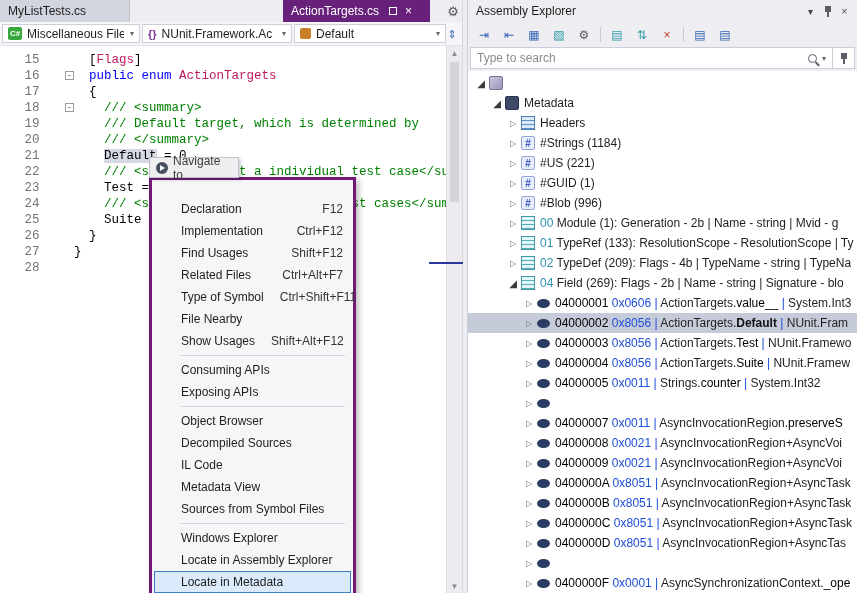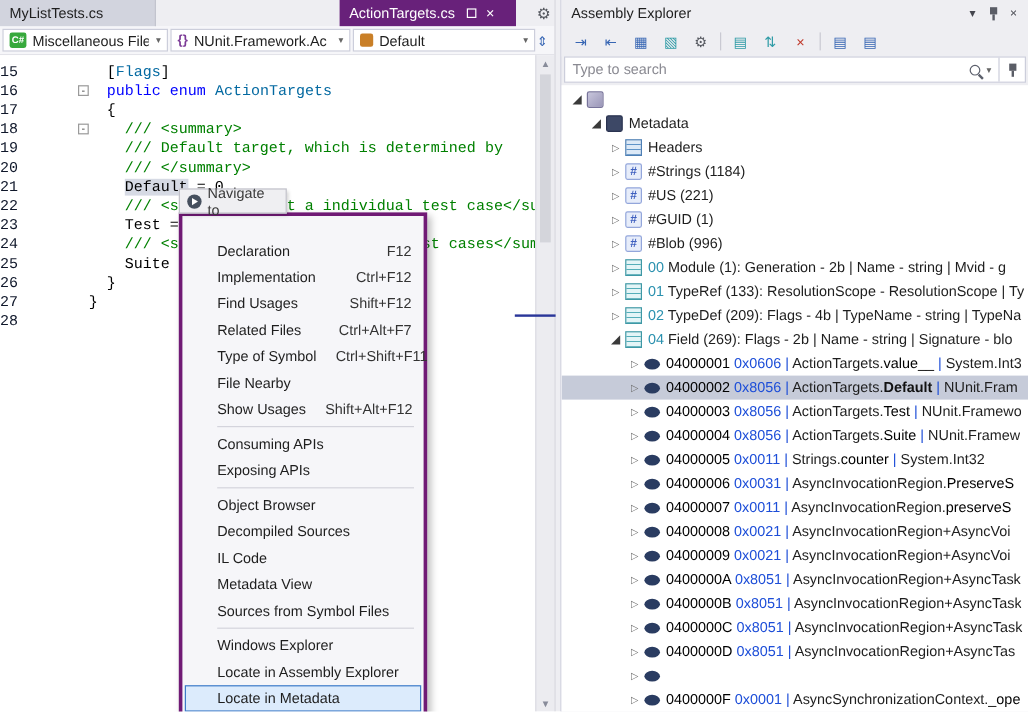--- a/index.html
+++ b/index.html
@@ -31,28 +31,28 @@
             display:flex; align-items:center; justify-content:center; margin-right:5px; flex:none; }
   .ico-braces { color:#7B3A96; font-weight:bold; font-size:11px; margin-right:5px; flex:none; }
   .ico-enum { width:11px; height:11px; background:#C97F27; border-radius:2px; margin-right:5px; flex:none; }
   .split-handle { position:absolute; right:3px; top:4px; width:14px; height:16px; color:#3665B3; font-size:11px;
                   display:flex; align-items:center; justify-content:center; }
 
   #editor { position:absolute; left:0; top:46px; width:446px; height:547px; background:#fff; overflow:hidden; }
   #editor-lines { padding-top:6px; }
   .ed-line { height:16px; line-height:16px; display:flex; white-space:pre;
              font-family:"Liberation Mono", monospace; font-size:12.5px; }
-  .ln { width:64px; flex:none; text-align:left; color:#0f172a; }
+  .ln { width:64px; flex:none; text-align:center; color:#737373; }
   .fold { width:10px; flex:none; position:relative; font-family:"Liberation Sans", sans-serif; }
   .fold-box { position:absolute; left:1px; top:3px; width:9px; height:9px; border:1px solid #9a9a9a; background:#fff;
               color:#444; font-size:9px; line-height:7px; text-align:center; }
   .code { flex:1; overflow:hidden; }
   .seg-p { color:#000; }
   .seg-k { color:#0000FF; }
-  .seg-t { color:#0369a1; }
+  .seg-t { color:#be185d; }
   .seg-c { color:#008000; }
   .seg-hl { color:#000; background:#D6DAE4; }
 
   #scrollbar { position:absolute; left:446px; top:46px; width:16px; height:547px; background:#ECECF0; border-left:1px solid #DDDDE3; }
   .sb-arrow { position:absolute; left:0; width:15px; height:14px; color:#888C9A; font-size:8px;
               display:flex; align-items:center; justify-content:center; }
   .sb-up { top:0; } .sb-down { bottom:0; }
   .sb-thumb { position:absolute; left:3px; top:16px; width:9px; height:140px; background:#D4D5DB; }
   .sb-caret-marker { position:absolute; left:-18px; top:216px; width:34px; height:2px; background:#2A3699; z-index:5; }
 
@@ -227,21 +227,21 @@
         <div class="tree-row" style="padding-left: 38px;"><span class="arrow">▷</span><span class="ico ico-heap">#</span><span class="tree-text"><span class="ts-plain">#Blob (996)</span></span></div>
         <div class="tree-row" style="padding-left: 38px;"><span class="arrow">▷</span><span class="ico ico-table"></span><span class="tree-text"><span class="ts-teal">00</span><span class="ts-plain"> Module (1): Generation - 2b | Name - string | Mvid - g</span></span></div>
         <div class="tree-row" style="padding-left: 38px;"><span class="arrow">▷</span><span class="ico ico-table"></span><span class="tree-text"><span class="ts-teal">01</span><span class="ts-plain"> TypeRef (133): ResolutionScope - ResolutionScope | Ty</span></span></div>
         <div class="tree-row" style="padding-left: 38px;"><span class="arrow">▷</span><span class="ico ico-table"></span><span class="tree-text"><span class="ts-teal">02</span><span class="ts-plain"> TypeDef (209): Flags - 4b | TypeName - string | TypeNa</span></span></div>
         <div class="tree-row" style="padding-left: 38px;"><span class="arrow exp">◢</span><span class="ico ico-table"></span><span class="tree-text"><span class="ts-teal">04</span><span class="ts-plain"> Field (269): Flags - 2b | Name - string | Signature - blo</span></span></div>
         <div class="tree-row" style="padding-left: 54px;"><span class="arrow">▷</span><span class="ico ico-row"></span><span class="tree-text"><span class="ts-blue">04000001</span><span class="ts-gray"> 0x0606 | </span><span class="ts-plain">ActionTargets.</span><span class="ts-blue">value__</span><span class="ts-gray"> | </span><span class="ts-plain">System.Int3</span></span></div>
         <div class="tree-row selected" style="padding-left: 54px;"><span class="arrow">▷</span><span class="ico ico-row"></span><span class="tree-text"><span class="ts-blue">04000002</span><span class="ts-gray"> 0x8056 | </span><span class="ts-plain">ActionTargets.</span><span class="ts-bold">Default</span><span class="ts-gray"> | </span><span class="ts-plain">NUnit.Fram</span></span></div>
         <div class="tree-row" style="padding-left: 54px;"><span class="arrow">▷</span><span class="ico ico-row"></span><span class="tree-text"><span class="ts-blue">04000003</span><span class="ts-gray"> 0x8056 | </span><span class="ts-plain">ActionTargets.</span><span class="ts-blue">Test</span><span class="ts-gray"> | </span><span class="ts-plain">NUnit.Framewo</span></span></div>
         <div class="tree-row" style="padding-left: 54px;"><span class="arrow">▷</span><span class="ico ico-row"></span><span class="tree-text"><span class="ts-blue">04000004</span><span class="ts-gray"> 0x8056 | </span><span class="ts-plain">ActionTargets.</span><span class="ts-blue">Suite</span><span class="ts-gray"> | </span><span class="ts-plain">NUnit.Framew</span></span></div>
         <div class="tree-row" style="padding-left: 54px;"><span class="arrow">▷</span><span class="ico ico-row"></span><span class="tree-text"><span class="ts-blue">04000005</span><span class="ts-gray"> 0x0011 | </span><span class="ts-plain">Strings.</span><span class="ts-blue">counter</span><span class="ts-gray"> | </span><span class="ts-plain">System.Int32</span></span></div>
-        <div class="tree-row" style="padding-left: 54px;"><span class="arrow">▷</span><span class="ico ico-row"></span><span class="tree-text"><span class="ts-blue">04000006</span><span class="ts-gray"> 0x0031 | </span><span class="ts-plain">AsyncInvocationRegion.</span><span class="ts-blue">PreserveS</span></span></div>
+        <div class="tree-row" style="padding-left: 54px;"><span class="arrow">▷</span><span class="ico ico-row"></span></div>
         <div class="tree-row" style="padding-left: 54px;"><span class="arrow">▷</span><span class="ico ico-row"></span><span class="tree-text"><span class="ts-blue">04000007</span><span class="ts-gray"> 0x0011 | </span><span class="ts-plain">AsyncInvocationRegion.</span><span class="ts-blue">preserveS</span></span></div>
         <div class="tree-row" style="padding-left: 54px;"><span class="arrow">▷</span><span class="ico ico-row"></span><span class="tree-text"><span class="ts-blue">04000008</span><span class="ts-gray"> 0x0021 | </span><span class="ts-plain">AsyncInvocationRegion+AsyncVoi</span></span></div>
         <div class="tree-row" style="padding-left: 54px;"><span class="arrow">▷</span><span class="ico ico-row"></span><span class="tree-text"><span class="ts-blue">04000009</span><span class="ts-gray"> 0x0021 | </span><span class="ts-plain">AsyncInvocationRegion+AsyncVoi</span></span></div>
         <div class="tree-row" style="padding-left: 54px;"><span class="arrow">▷</span><span class="ico ico-row"></span><span class="tree-text"><span class="ts-blue">0400000A</span><span class="ts-gray"> 0x8051 | </span><span class="ts-plain">AsyncInvocationRegion+AsyncTask</span></span></div>
         <div class="tree-row" style="padding-left: 54px;"><span class="arrow">▷</span><span class="ico ico-row"></span><span class="tree-text"><span class="ts-blue">0400000B</span><span class="ts-gray"> 0x8051 | </span><span class="ts-plain">AsyncInvocationRegion+AsyncTask</span></span></div>
         <div class="tree-row" style="padding-left: 54px;"><span class="arrow">▷</span><span class="ico ico-row"></span><span class="tree-text"><span class="ts-blue">0400000C</span><span class="ts-gray"> 0x8051 | </span><span class="ts-plain">AsyncInvocationRegion+AsyncTask</span></span></div>
         <div class="tree-row" style="padding-left: 54px;"><span class="arrow">▷</span><span class="ico ico-row"></span><span class="tree-text"><span class="ts-blue">0400000D</span><span class="ts-gray"> 0x8051 | </span><span class="ts-plain">AsyncInvocationRegion+AsyncTas</span></span></div>
         <div class="tree-row" style="padding-left: 54px;"><span class="arrow">▷</span><span class="ico ico-row"></span></div>
         <div class="tree-row" style="padding-left: 54px;"><span class="arrow">▷</span><span class="ico ico-row"></span><span class="tree-text"><span class="ts-blue">0400000F</span><span class="ts-gray"> 0x0001 | </span><span class="ts-plain">AsyncSynchronizationContext.</span><span class="ts-blue">_ope</span></span></div>
       </div>

